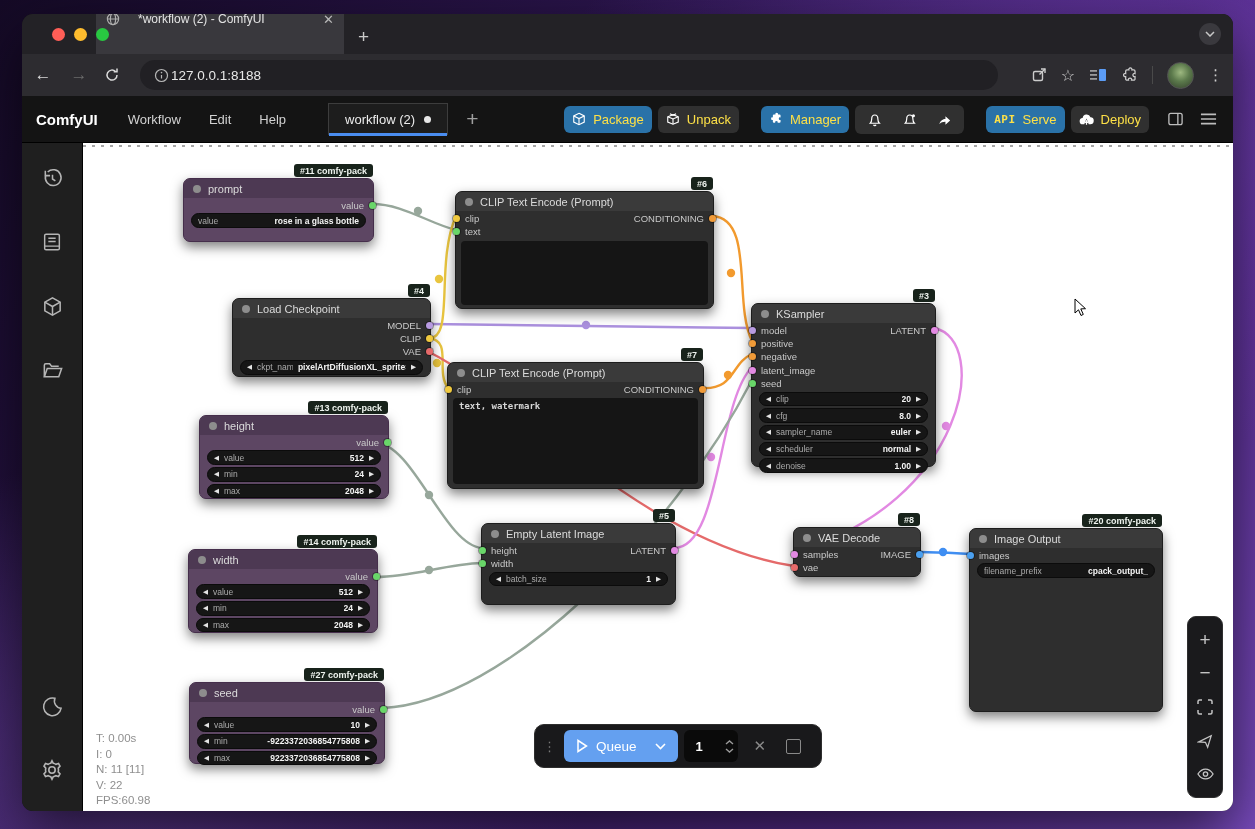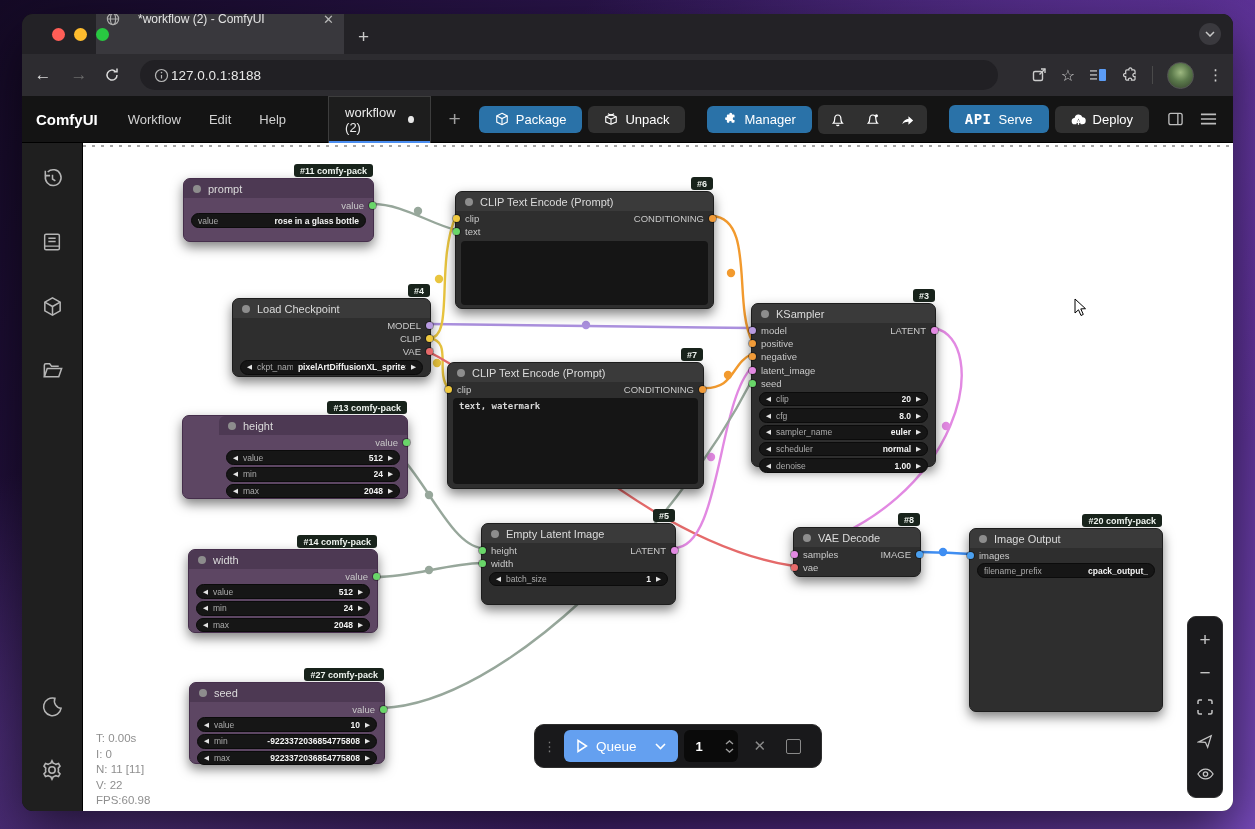--- a/index.html
+++ b/index.html
@@ -33,26 +33,26 @@
   .kebab{color:#cfcfcf;font-size:15px;letter-spacing:0}
   
   .appbar{height:46px;background:#141414;display:flex;align-items:center;padding:0 10px;gap:4px;flex:none;border-bottom:1px solid #000}
   .logo{font-weight:bold;color:#fff;font-size:15px;margin:0 14px 0 4px}
   .menu-item{color:#d2d2d2;font-size:13px;padding:6px 12px;border-radius:4px}
   .wf-tab{margin-left:26px;position:relative;display:flex;align-items:center;gap:9px;background:#1d1d1d;
     border:1px solid #3d3d3d;border-bottom:none;padding:8px 16px;color:#ececec;font-size:13px}
   .wf-tab::after{content:"";position:absolute;left:0;right:0;bottom:-1px;height:3px;background:#4a8df0}
   .unsaved-dot{width:7px;height:7px;border-radius:50%;background:#e8e8e8}
   .plus{color:#9f9f9f;font-size:21px;margin:0 14px;font-weight:300}
-  .btn{display:flex;align-items:center;gap:7px;font-size:13px;color:#ffffff;padding:6px 16px;border-radius:6px;white-space:nowrap}
+  .btn{display:flex;align-items:center;gap:7px;font-size:13px;color:#fde047;padding:6px 8px;border-radius:6px;white-space:nowrap}
   .btn.blue{background:#2a72a8}
   .btn.darkb{background:#303030}
   .icongroup{display:flex;background:#303030;border-radius:6px;padding:2px 2px}
   .icongroup .ib{padding:5px 10px;display:flex;align-items:center}
-  .apitag{font-family:"DejaVu Sans Mono",monospace;font-size:14px;font-weight:bold;letter-spacing:.5px}
+  .apitag{font-family:"DejaVu Sans Mono",monospace;font-size:11px;font-weight:bold;letter-spacing:.5px}
   .bar-end{display:flex;align-items:center;gap:16px;margin-left:14px;margin-right:6px}
   
   .main{flex:1;display:flex;min-height:0}
   .sidebar{width:60px;background:#1f1f1f;border-right:1px solid #000;display:flex;flex-direction:column;align-items:center;padding:14px 0;flex:none}
   .side-ic{width:42px;height:42px;display:flex;align-items:center;justify-content:center;margin-bottom:22px;border-radius:8px}
   .side-spacer{flex:1}
   .canvas{flex:1;position:relative;background:#ffffff;overflow:hidden}
   .canvas::before{content:"";position:absolute;left:0;right:0;top:2px;height:2px;
     background:repeating-linear-gradient(90deg,#3a3a3a 0 3px,transparent 3px 9px);opacity:.45}
   #links{position:absolute;left:0;top:0}
@@ -429,21 +429,21 @@
                 <span class="pdot" style="background: rgb(240, 201, 63);"></span>
                 <span>clip</span>
               </span>
               <span class="pout">
                 <span>CONDITIONING</span>
                 <span class="pdot" style="background: rgb(240, 154, 56);"></span>
               </span>
             </div>
             <div class="ta" style="height: 80px; font-weight: bold;">text, watermark</div>
           </div>
-          <div class="node purple" style="left: 99px; top: 272px; width: 188px; height: 82px; padding-left: 36px;">
+          <div class="node purple" style="left: 116px; top: 272px; width: 188px; height: 82px;">
             <div class="badge">#13 comfy-pack</div>
             <div class="ntitle">
               <span class="tdot"></span>
               <span>height</span>
             </div>
             <div class="prow">
               <span class="pin"></span>
               <span class="pout">
                 <span>value</span>
                 <span class="pdot" style="background: rgb(105, 214, 105);"></span>

